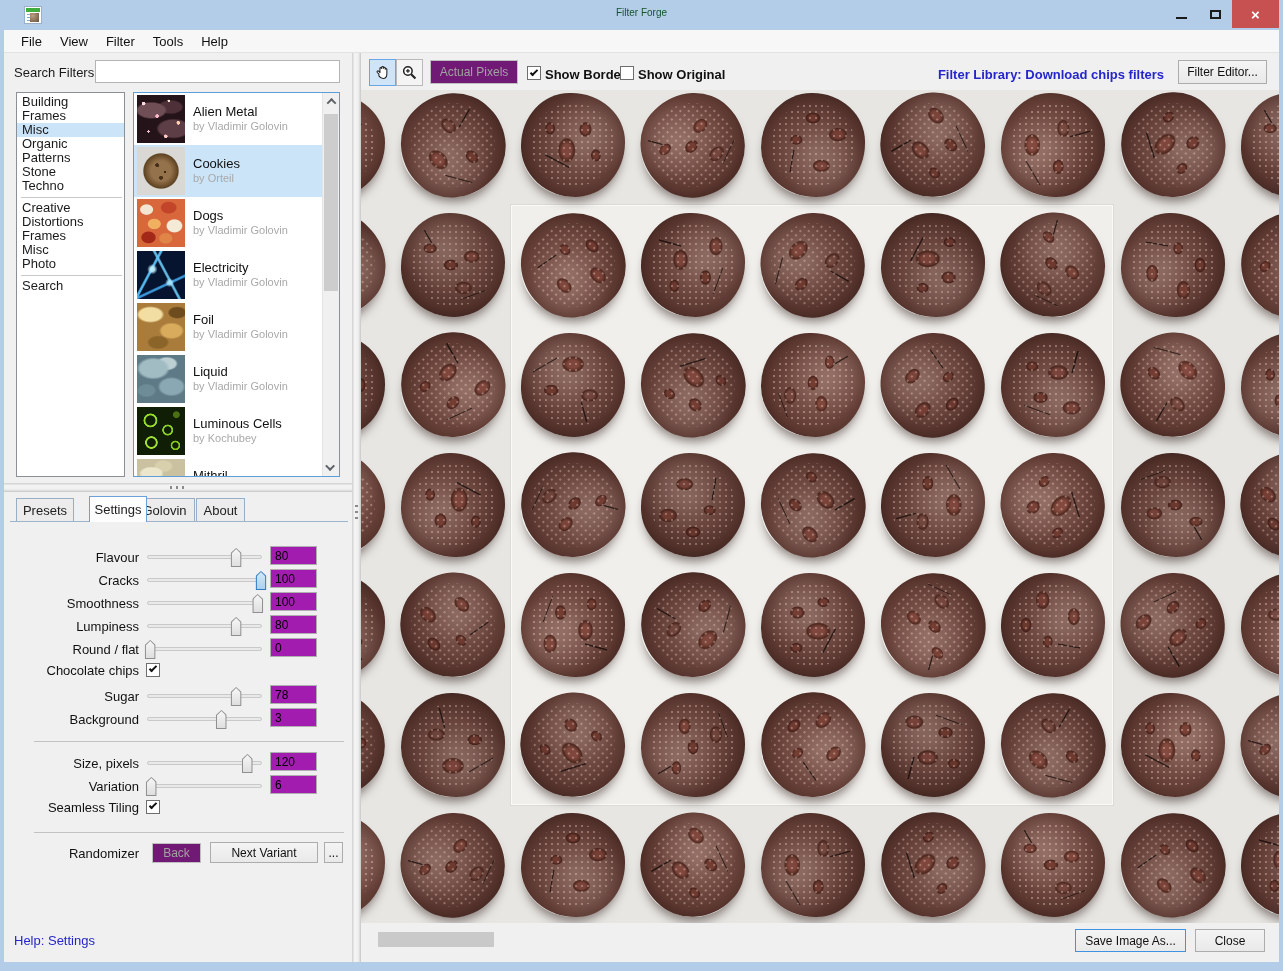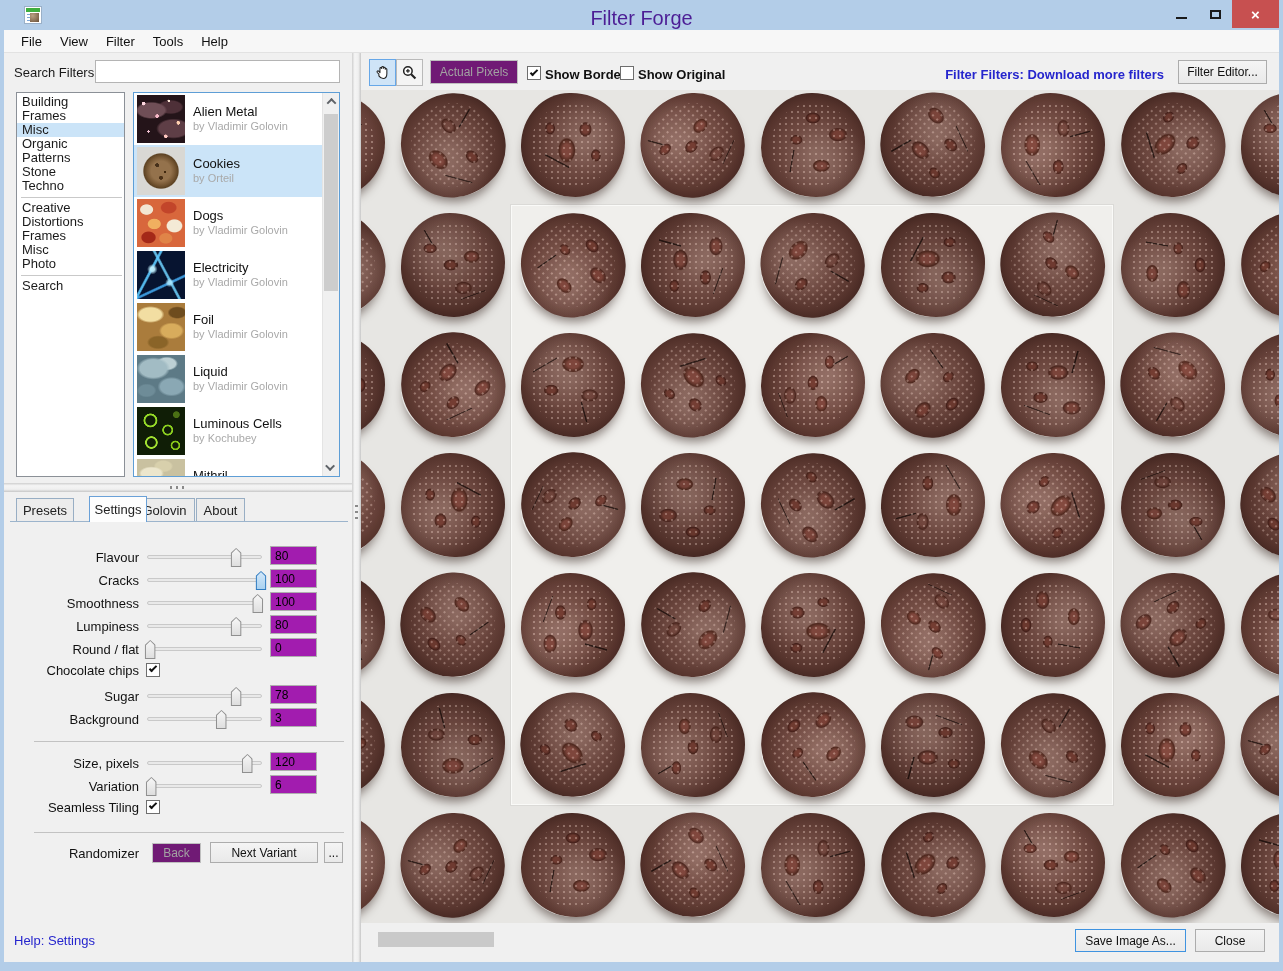--- a/index.html
+++ b/index.html
@@ -11,21 +11,21 @@
     background:#b3cde8; overflow:hidden;
   }
   
   .titlebar { position:absolute; left:0; top:0; width:1283px; height:30px; background:#b3cde8; }
   .app-icon { position:absolute; left:24px; top:6px; width:18px; height:18px; background:#fff; border:1px solid #9ab0c8; }
   .app-icon .bar { position:absolute; left:1px; top:1px; right:1px; height:4px; background:#3fae3f; }
   .app-icon .tex { position:absolute; right:2px; top:6px; width:9px; height:9px;
      background: radial-gradient(circle at 30% 30%, #b9a184, #6b5038); }
   .app-icon .lines { position:absolute; left:2px; top:7px; width:4px; height:8px;
      background: repeating-linear-gradient(#7da7d8 0 1px, transparent 1px 3px); }
-  .title-text { position:absolute; left:0; right:0; top:7px; text-align:center; font-size:20px; color:#4c1d95; }
+  .title-text { position:absolute; left:0; right:0; top:7px; text-align:center; font-size:10px; color:#14532d; }
   .win-controls { position:absolute; right:4px; top:0; height:28px; display:flex; }
   .wc { width:34px; height:28px; display:flex; align-items:center; justify-content:center; cursor:default; }
   .wc-min .g { width:11px; height:2px; background:#1a1a1a; margin-top:8px; }
   .wc-max .g { width:11px; height:9px; border:2px solid #1a1a1a; background:transparent; }
   .wc-close { width:47px; background:#c75050; }
   .wc-close .g { color:#fff; font-size:15px; font-weight:bold; line-height:1; }
   
   .menubar { position:absolute; left:4px; top:30px; width:1275px; height:23px; background:#f7f7f7;
      border-bottom:1px solid #e2e2e2; display:flex; align-items:center; padding-left:8px; }
   .menu-item { padding:3px 9px; font-size:13px; color:#111; }
@@ -456,21 +456,21 @@
       <line x1="6.5" y1="4.7" x2="6.5" y2="8.3" stroke="#222" stroke-width="1.2"></line>
     </svg>
   </div>
   <button class="btn btn-actual disabled">Actual Pixels</button>
   <div class="pt-check ck-border">
       <div class="tick" style="position:absolute;left:2px;top:3px;width:8px;height:4px;border-left:2px solid #101010;border-bottom:2px solid #101010;transform:rotate(-45deg);"></div>
     </div>
   <span class="pt-cklabel lb-border">Show Border</span>
   <div class="pt-check ck-original"></div>
   <span class="pt-cklabel lb-original">Show Original</span>
-  <a class="lib-link">Filter Filters: Download more filters</a>
+  <a class="lib-link">Filter Library: Download chips filters</a>
   <button class="btn btn-editor">Filter Editor...</button>
 </div>
 
 <div class="canvas">
   <div class="tile-boundary" style="left: 150px; top: 115px; width: 602px; height: 600px;"></div>
 <div class="cookie v0" style="left: -80px; top: 3px;">
       <div class="cookie-face" style="transform: rotate(0deg); filter: brightness(1.05);"></div>
     </div>
     <div class="cookie v1" style="left: 40px; top: 3px;">
       <div class="cookie-face" style="transform: rotate(225deg);"></div>

